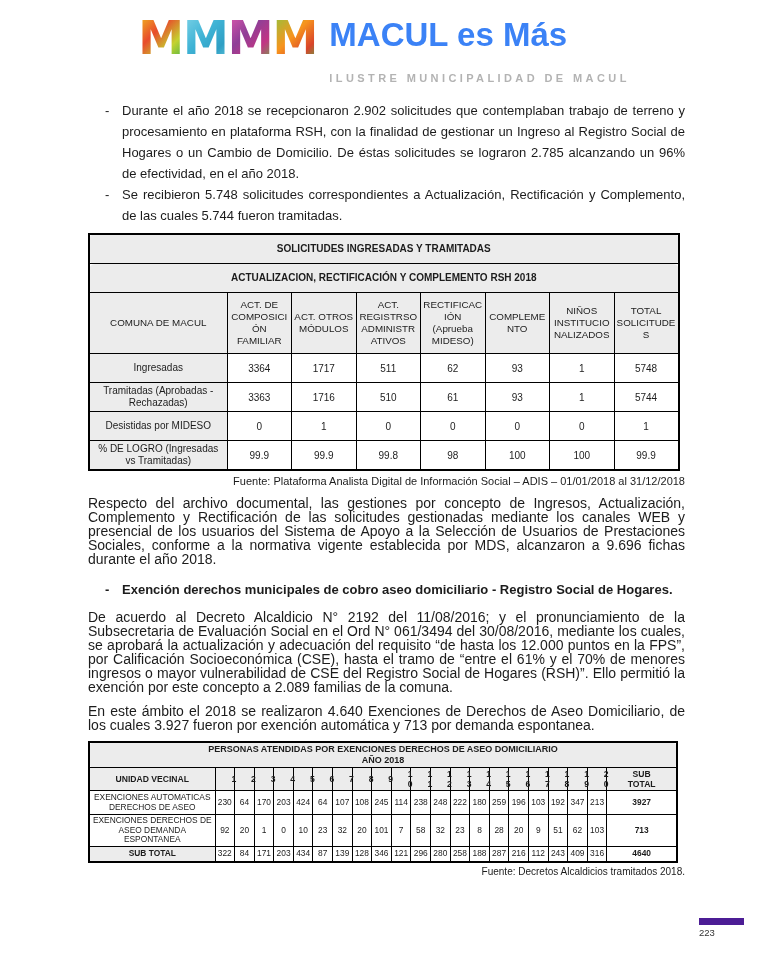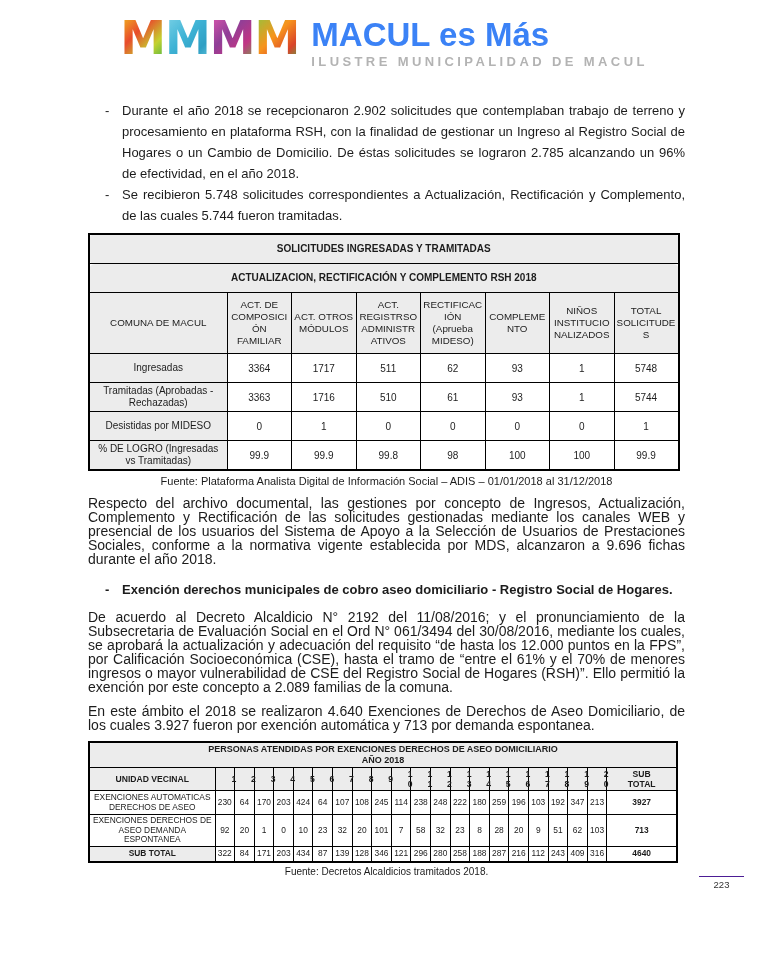--- a/index.html
+++ b/index.html
@@ -25,21 +25,21 @@
   }
   .m1{background-image:linear-gradient(135deg,#f2c41d 0%,#e84b2c 38%,#c4d22f 70%,#3bb04a 100%);}
   .m2{background-image:linear-gradient(135deg,#7fd4e8 0%,#3fb3d5 45%,#2f9fc4 75%,#66c9de 100%);}
   .m3{background-image:linear-gradient(135deg,#e25aaf 0%,#8f3f97 40%,#c13584 70%,#6cb33f 100%);}
   .m4{background-image:linear-gradient(135deg,#8dc63f 0%,#f7941d 45%,#d9442a 75%,#4cae4c 100%);}
   .logo-txt{padding-top:4px;}
   .brand-title{
     font-size:33px;font-weight:bold;color:#3b82f6;line-height:34px;letter-spacing:0px;
   }
   .brand-sub{
-    font-size:13px;color:#b3b3b3;letter-spacing:3.4px;margin-top:2px;font-weight:bold;
+    font-size:11px;color:#b3b3b3;letter-spacing:3.4px;margin-top:20px;font-weight:bold;
   }
   
   .content{width:597px;margin-left:88px;}
   .bullets{margin-top:22px;}
   .bullet{display:flex;font-size:13px;line-height:21px;}
   .bullet .dash{flex:none;width:34px;padding-left:17px;box-sizing:border-box;}
   .bullet .btxt{flex:1;text-align:justify;}
   .section-bullet{font-weight:bold;margin-top:13px;}
   .para{font-size:14px;line-height:14px;text-align:justify;margin-top:10px;}
   .para.first{margin-top:9px;}
@@ -62,26 +62,26 @@
   .t2 .title-row td{font-size:9px;line-height:11px;height:22px;}
   .t2 .header-row td{
     background:#ececec;font-weight:bold;font-size:8.6px;height:15px;line-height:10px;padding:1px 16px;
   }
   .t2 tbody td{font-size:8.4px;line-height:9.5px;height:21px;padding:1px 0;}
   .t2 tbody td.lbl2{padding:1px 2px;}
   .t2 tbody td.sub{font-weight:bold;}
   .t2 tbody tr.total-row td{height:12px;}
   .t2 tbody tr.total-row td.lbl2{background:#ececec;font-weight:bold;}
   
-  .source{font-size:11px;text-align:center;margin-top:4px;color:#1c1c1c;}
+  .source{font-size:11px;text-align:right;margin-top:4px;color:#1c1c1c;}
   .source.small{font-size:10px;margin-top:3px;}
   
   .page-num{
-    position:absolute;top:876px;left:699px;width:45px;
-    border-top:1px solid #4c1d95;text-align:center;
+    position:absolute;top:918px;left:699px;width:45px;
+    border-top:7px solid #4c1d95;
     font-size:9.5px;color:#333;padding-top:2px;
   }
 </style>
 </head>
 <body>
 
 <div class="page">
 
   <div class="logo-row">
     <div class="logo-ms">

